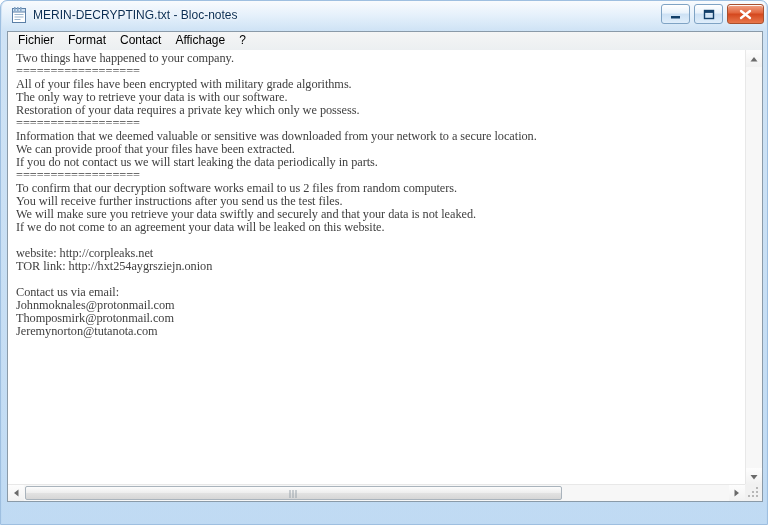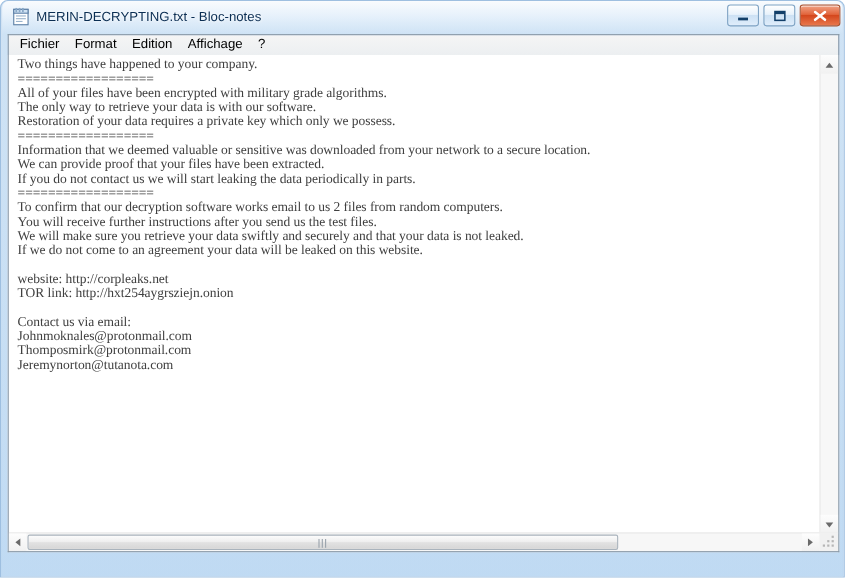--- a/index.html
+++ b/index.html
@@ -261,21 +261,21 @@
           <line x1="13" y1="6" x2="22" y2="13"></line>
           <line x1="22" y1="6" x2="13" y2="13"></line>
         </g>
       </svg>
     </div>
   </div>
 
   <div id="menubar">
     <div class="menu-item">Fichier</div>
     <div class="menu-item">Format</div>
-    <div class="menu-item">Edition</div>
+    <div class="menu-item">Contact</div>
     <div class="menu-item">Affichage</div>
     <div class="menu-item">?</div>
   </div>
 
   <div id="textarea-wrap">
 
     <div id="text-content">Two things have happened to your company.
 ==================
 All of your files have been encrypted with military grade algorithms.
 The only way to retrieve your data is with our software.

